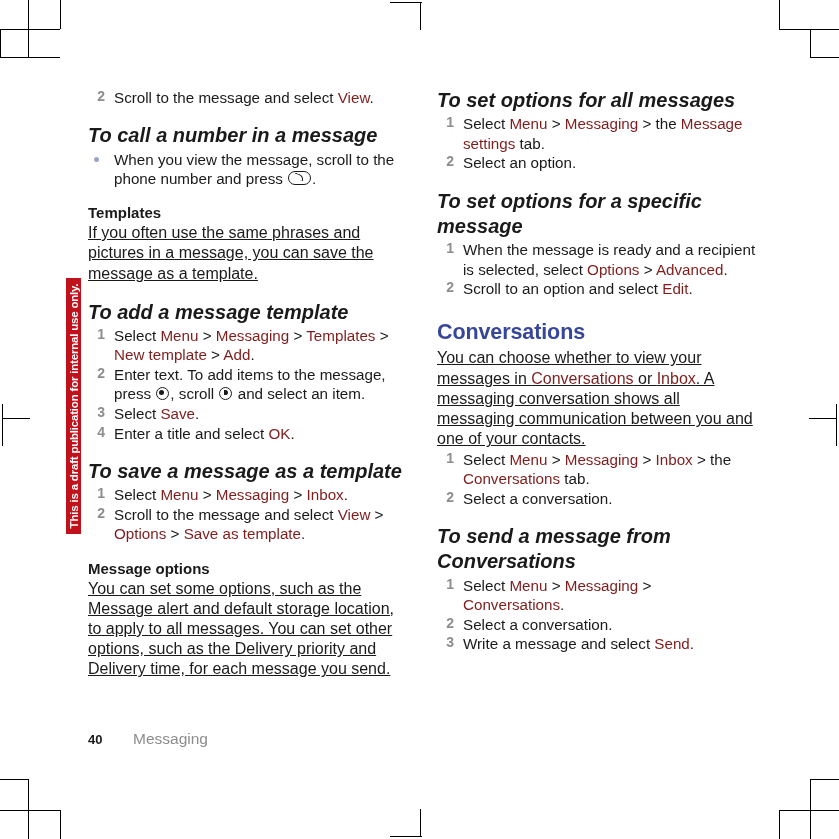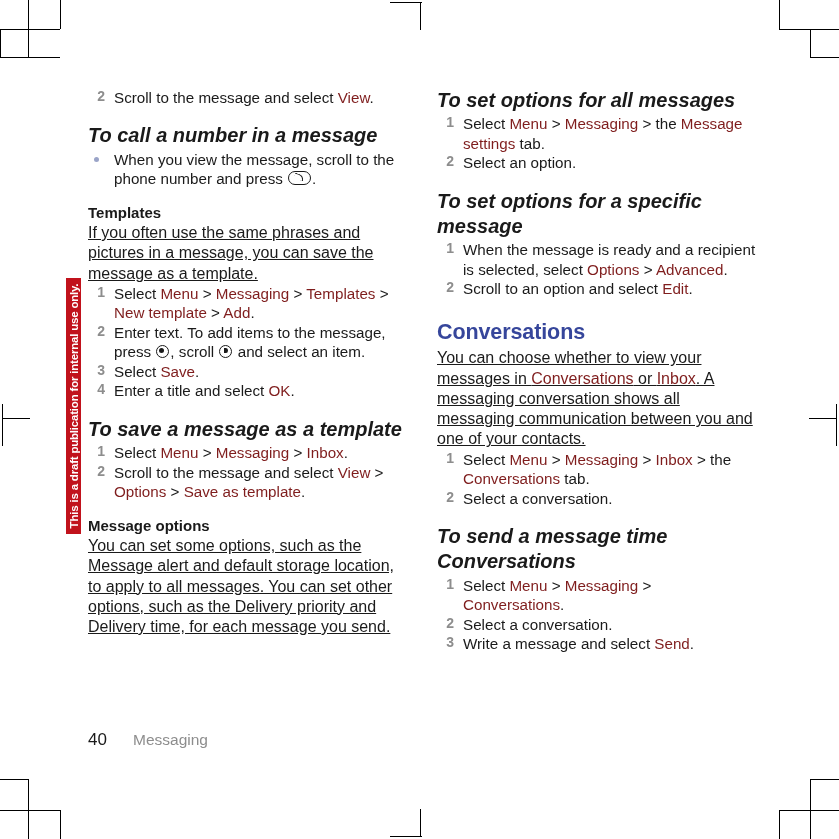--- a/index.html
+++ b/index.html
@@ -151,22 +151,22 @@
   
   .footer {
     position: absolute;
     left: 88px;
     top: 730px;
     width: 668px;
     display: flex;
     align-items: baseline;
   }
   .folio {
-    font-size: 17px;
-    font-weight: normal;
+    font-size: 13px;
+    font-weight: bold;
     color: #1a1a1a;
     width: 45px;
   }
   .folio-label {
     font-size: 15.5px;
     color: #8d8d8d;
   }
 
   
   .watermark {
@@ -251,20 +251,21 @@
 
       <ul class="steps">
         <li>
           <span class="bullet"></span><span>When you view the message, scroll to the phone number and press </span><span class="key-call"></span><span>.</span>
         </li>
       </ul>
 
       <h2 class="h2">Templates</h2>
       <p class="para">If you often use the same phrases and pictures in a message, you can save the message as a template.</p>
 
+      <h3 class="h3">To add a message template</h3>
       <ol class="steps">
         <li>
           <span class="num">1</span><span>Select </span><span class="lnk">Menu</span><span class="sep"> &gt; </span><span class="lnk">Messaging</span><span class="sep"> &gt; </span><span class="lnk">Templates</span><span class="sep"> &gt; </span><span class="lnk">New template</span><span class="sep"> &gt; </span><span class="lnk">Add</span><span>.</span>
         </li>
         <li>
           <span class="num">2</span><span>Enter text. To add items to the message, press </span><span class="key-round"></span><span>, scroll </span><span class="key-round nav"></span><span> and select an item.</span>
         </li>
         <li>
           <span class="num">3</span><span>Select </span><span class="lnk">Save</span><span>.</span>
         </li>
@@ -314,21 +315,21 @@
 
       <ol class="steps">
         <li>
           <span class="num">1</span><span>Select </span><span class="lnk">Menu</span><span class="sep"> &gt; </span><span class="lnk">Messaging</span><span class="sep"> &gt; </span><span class="lnk">Inbox</span><span> &gt; the </span><span class="lnk">Conversations</span><span> tab.</span>
         </li>
         <li>
           <span class="num">2</span><span>Select a conversation.</span>
         </li>
       </ol>
 
-      <h3 class="h3">To send a message time Conversations</h3>
+      <h3 class="h3">To send a message from Conversations</h3>
       <ol class="steps">
         <li>
           <span class="num">1</span><span>Select </span><span class="lnk">Menu</span><span class="sep"> &gt; </span><span class="lnk">Messaging</span><span class="sep"> &gt; </span><span class="lnk">Conversations</span><span>.</span>
         </li>
         <li>
           <span class="num">2</span><span>Select a conversation.</span>
         </li>
         <li>
           <span class="num">3</span><span>Write a message and select </span><span class="lnk">Send</span><span>.</span>
         </li>

